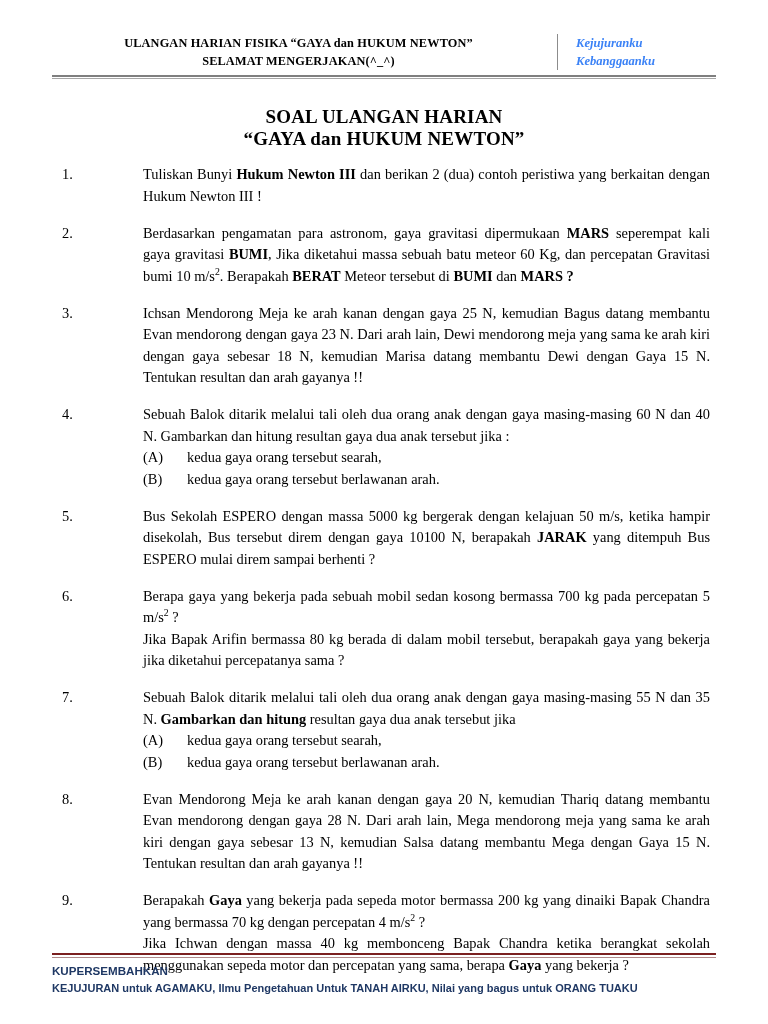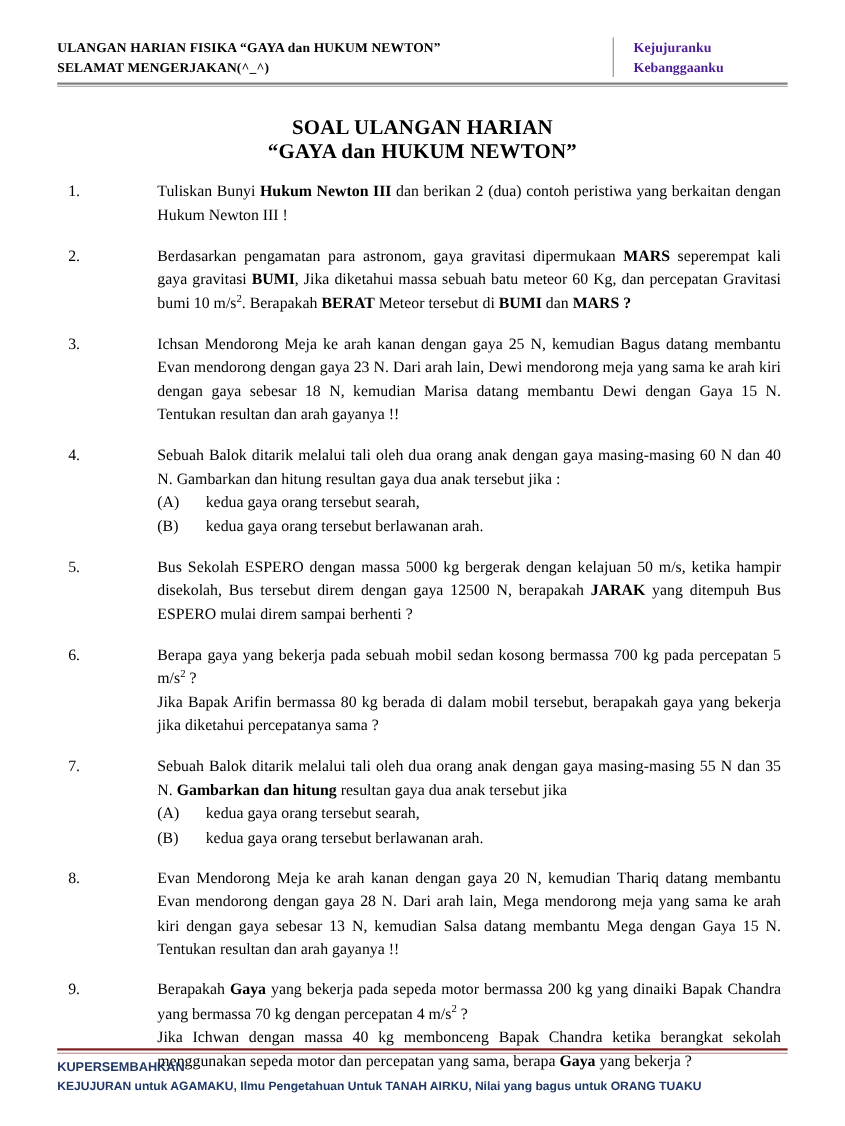--- a/index.html
+++ b/index.html
@@ -27,21 +27,21 @@
   
   .header {
     margin: 0 52px;
     padding-top: 34px;
     display: flex;
     align-items: flex-start;
     position: relative;
   }
   .header-left {
     flex: 1 1 auto;
-    text-align: left;
+    text-align: center;
     padding-right: 12px;
   }
   .header-left .hline {
     font-family: "Liberation Serif", "DejaVu Serif", serif;
     font-weight: bold;
     font-size: 12.3px;
     line-height: 18px;
     letter-spacing: 0.15px;
     white-space: nowrap;
   }
@@ -49,22 +49,23 @@
     flex: 0 0 140px;
     border-left: 1.6px solid #8c8c8c;
     padding-left: 18px;
     text-align: left;
   }
   .header-right .hrline {
     font-family: "Liberation Serif", "DejaVu Serif", serif;
     font-weight: bold;
     font-size: 12.6px;
     line-height: 18px;
-    color: #4c1d95;
+    color: #3b82f6;
     white-space: nowrap;
+    font-style: italic;
   }
   .header-rule {
     margin: 5px 52px 0 52px;
     height: 4px;
     border-top: 2px solid #7f7f7f;
     border-bottom: 1px solid #a6a6a6;
     box-sizing: border-box;
   }
 
   
@@ -206,21 +207,21 @@
           </div>
           <div class="sub">
             <span class="sub-lbl">(B)</span>
             <span class="sub-txt">kedua gaya orang tersebut berlawanan arah.</span>
           </div>
         </div>
       </div>
       <div class="q">
         <div class="q-num">5.</div>
         <div class="q-body">
-          <p class="just"><span>Bus Sekolah ESPERO dengan massa 5000 kg bergerak dengan kelajuan 50 m/s, ketika hampir disekolah, Bus tersebut direm dengan gaya 12500 N, berapakah </span><b>JARAK</b><span> yang ditempuh Bus ESPERO mulai direm sampai berhenti ?</span></p>
+          <p class="just"><span>Bus Sekolah ESPERO dengan massa 5000 kg bergerak dengan kelajuan 50 m/s, ketika hampir disekolah, Bus tersebut direm dengan gaya 10100 N, berapakah </span><b>JARAK</b><span> yang ditempuh Bus ESPERO mulai direm sampai berhenti ?</span></p>
         </div>
       </div>
       <div class="q">
         <div class="q-num">6.</div>
         <div class="q-body">
           <p class="just"><span>Berapa gaya yang bekerja pada sebuah mobil sedan kosong bermassa 700 kg pada percepatan 5 m/s</span><sup>2</sup><span> ?</span></p>
           <p class="just"><span>Jika Bapak Arifin bermassa 80 kg berada di dalam mobil tersebut, berapakah gaya yang bekerja jika diketahui percepatanya sama ?</span></p>
         </div>
       </div>
       <div class="q">

